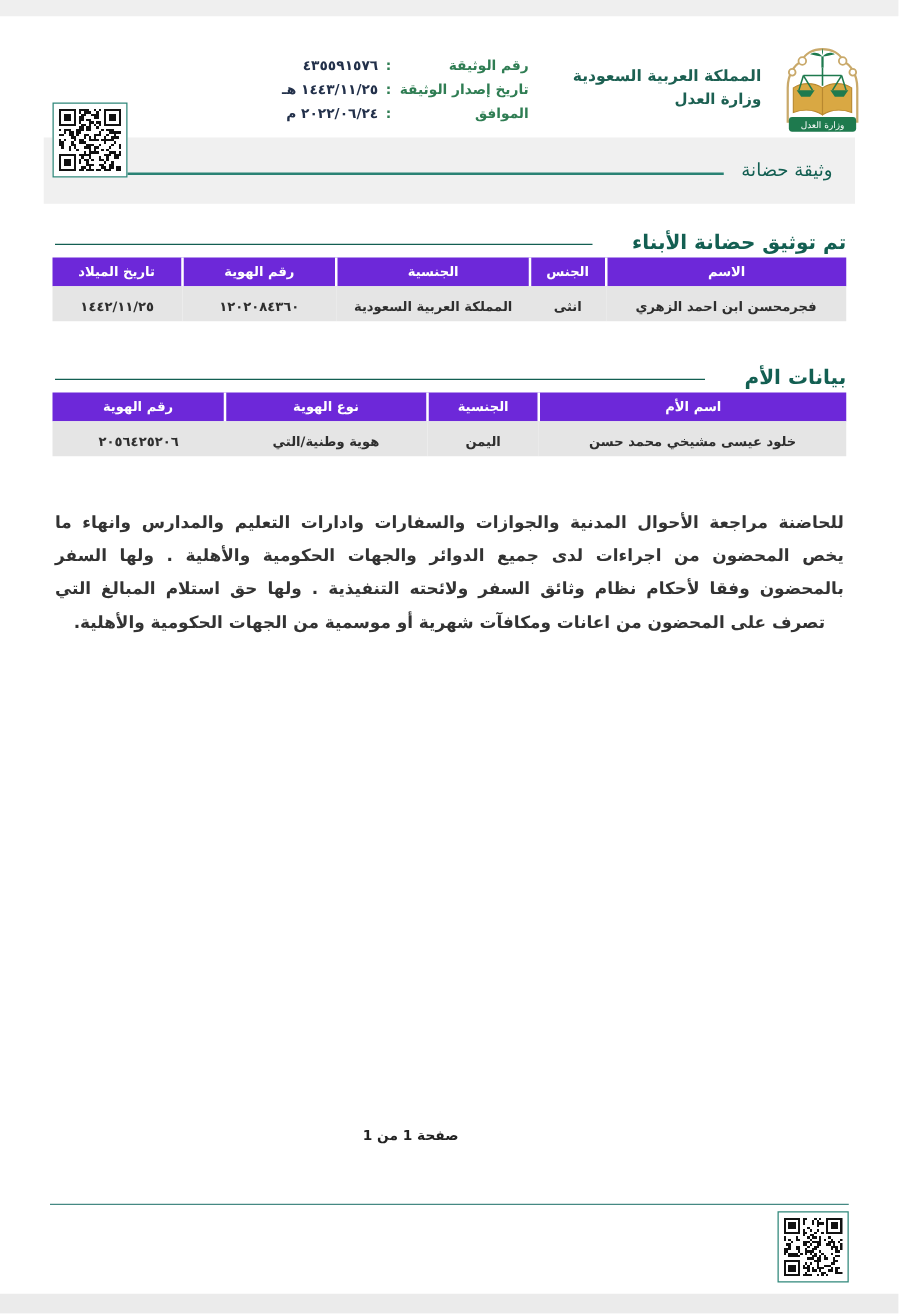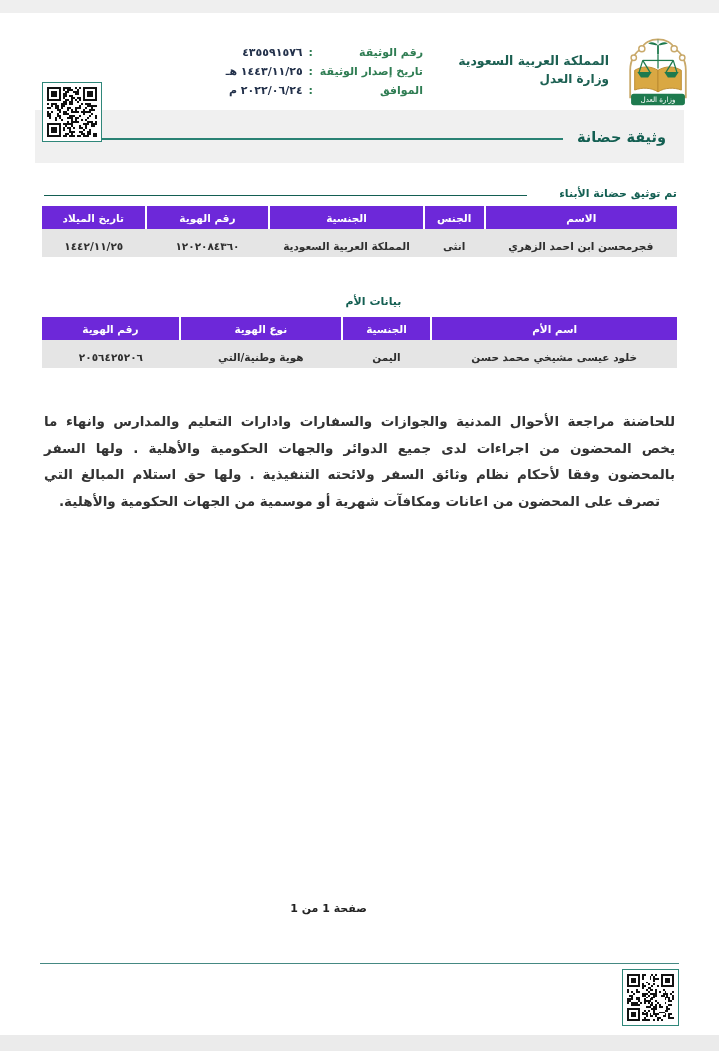--- a/index.html
+++ b/index.html
@@ -23,29 +23,29 @@
   .di-value{color:#22304a;white-space:nowrap;}
 
   .qr-box{background:#fff;border:1px solid #2f877a;padding:4px;box-sizing:border-box;}
   .qr-top{position:absolute;top:82px;left:42px;width:60px;height:60px;z-index:3;}
   .qr-bottom{position:absolute;top:969px;right:40px;width:57px;height:57px;}
   .qr-box svg{display:block;}
 
   
   .band{position:absolute;top:110px;left:35px;width:649px;height:53px;background:#f0f0f0;}
   .band-inner{position:absolute;top:0;right:0;left:0;bottom:0;display:flex;align-items:center;flex-direction:row;}
-  .doc-title{color:#135f52;font-size:14.5px;font-weight:bold;margin-right:18px;white-space:nowrap;}
+  .doc-title{color:#135f52;font-size:14.5px;font-weight:normal;margin-right:18px;white-space:nowrap;}
   .band-line{flex:1;height:2px;background:#2a8274;margin-right:14px;margin-left:20px;margin-top:4px;}
 
   
   .content{position:absolute;top:163px;left:42px;width:635px;}
   .sec-head{display:flex;align-items:center;margin-top:22px;}
   .sec-head.first{margin-top:22px;}
-  .sec-head.second{margin-top:36px;flex-direction:column;}
-  .sec-title{color:#135f52;font-size:11px;font-weight:bold;white-space:nowrap;line-height:18px;margin-left:28px;}
+  .sec-head.second{margin-top:36px;}
+  .sec-title{color:#135f52;font-size:16px;font-weight:bold;white-space:nowrap;line-height:18px;margin-left:28px;}
   .sec-line{flex:1;height:1.5px;background:#135f52;margin-left:2px;margin-right:4px;margin-top:3px;}
   table.doc{width:100%;border-collapse:collapse;margin-top:3px;table-layout:fixed;}
   table.doc th{
     background:#6d28d9;color:#fff;font-size:10.5px;font-weight:bold;
     height:23px;text-align:center;vertical-align:middle;padding:0 2px;
     border-left:2px solid #fff;
   }
   table.doc th:last-child{border-left:none;}
   table.doc td{
     color:#2e2e2e;font-size:10.5px;font-weight:bold;text-align:center;

